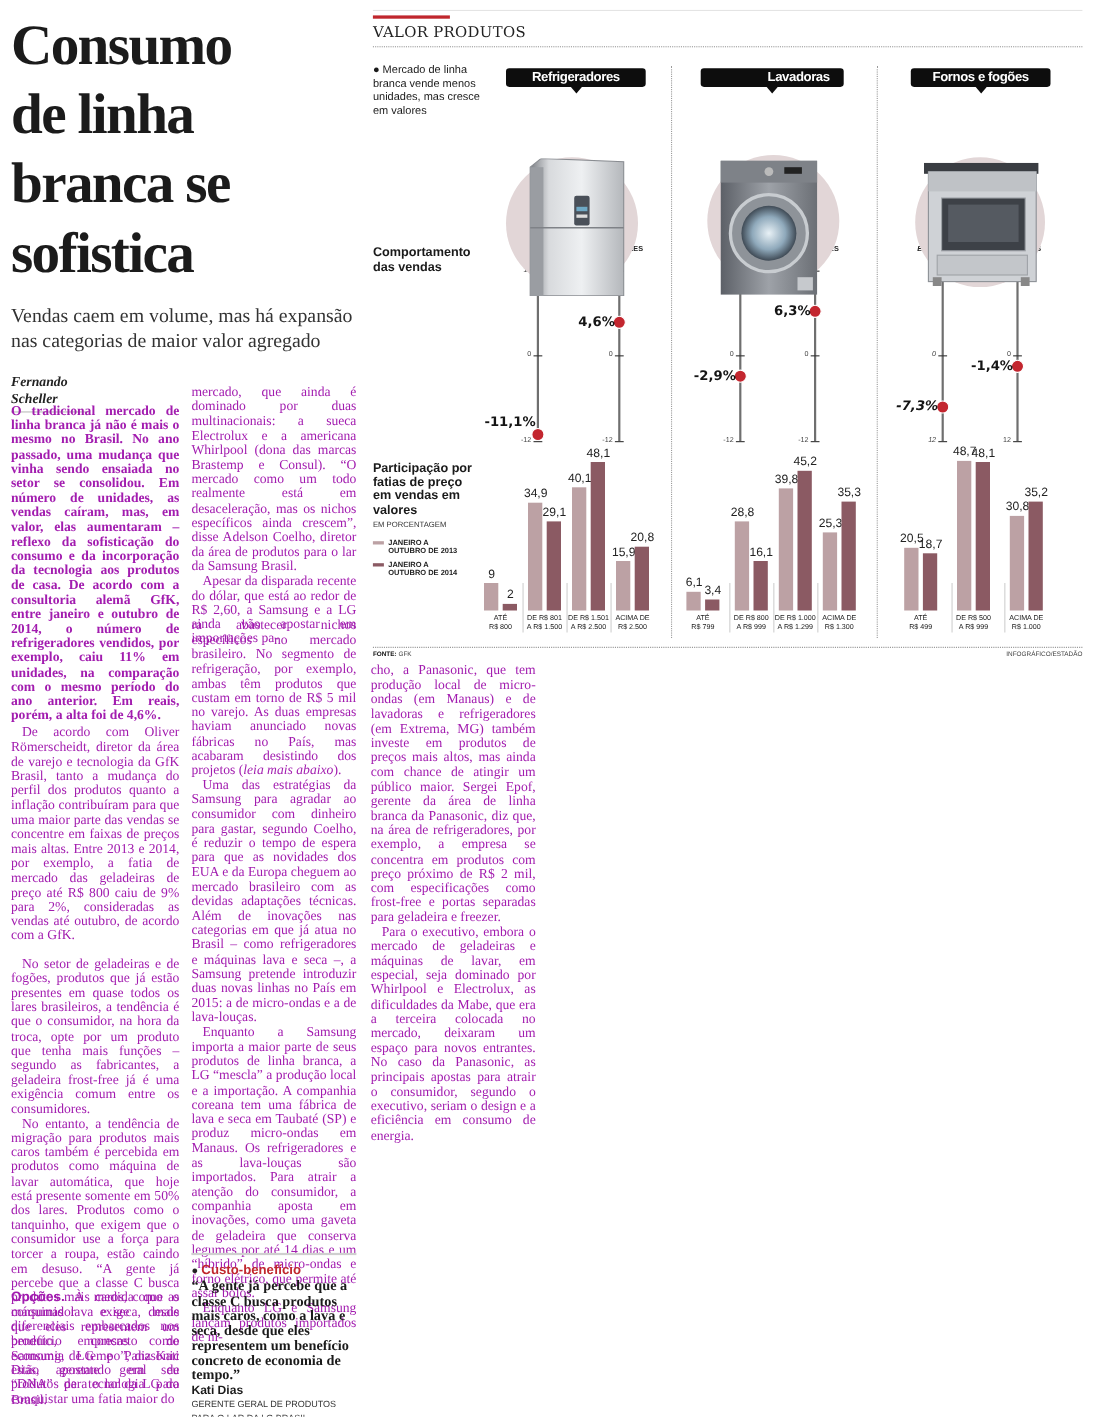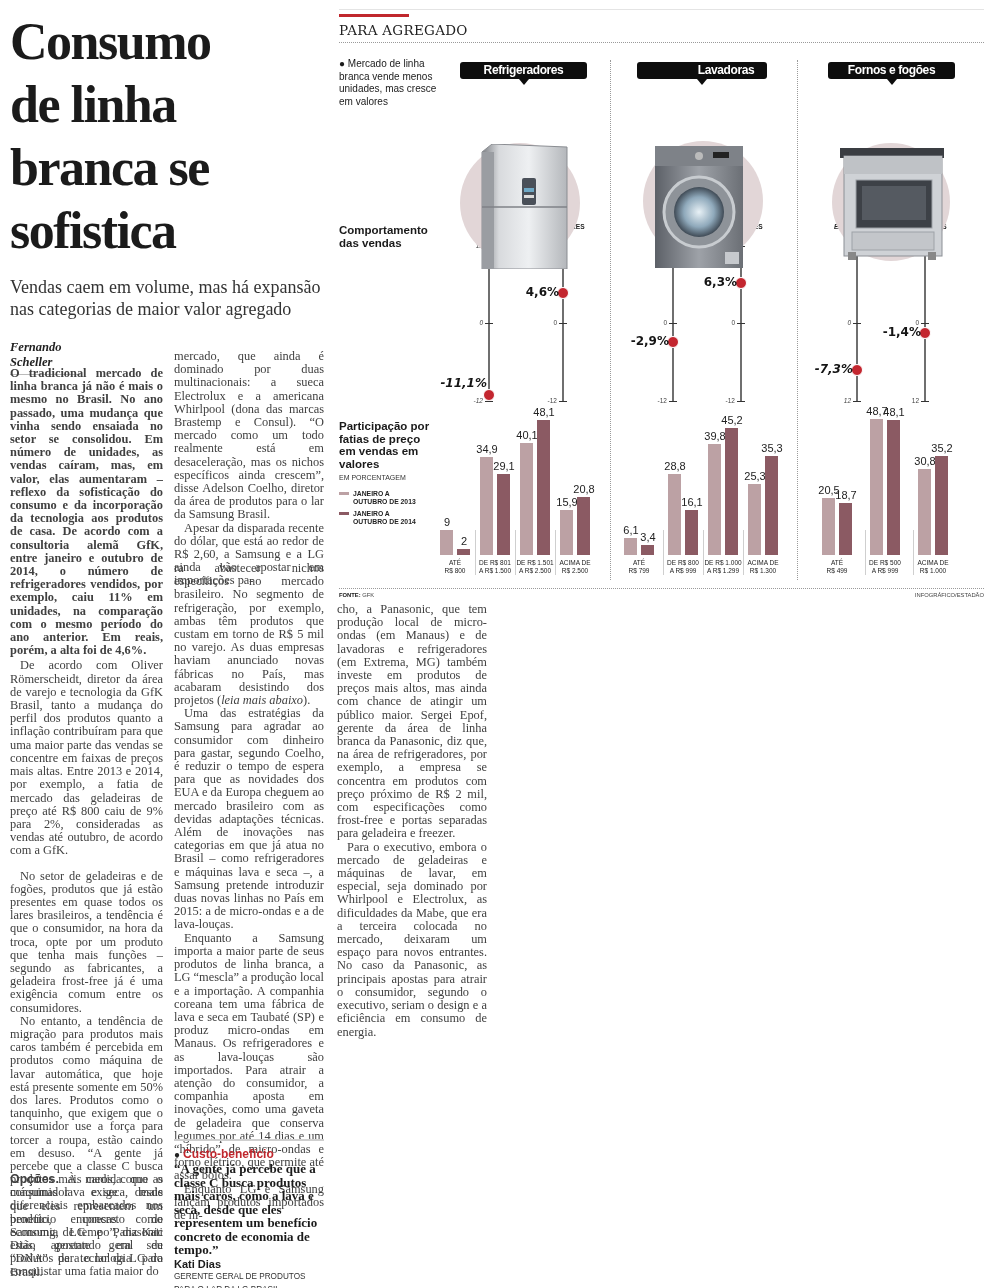--- a/index.html
+++ b/index.html
@@ -18,21 +18,21 @@
   }
   .byline {
     position: absolute; left: 10px; top: 340px; width: 70px;
     font-family: "Liberation Serif", serif; font-style: italic; font-weight: bold;
     font-size: 12.5px; color: #222; padding-bottom: 4px; border-bottom: 1px solid #bbb;
   }
 
   
   .col {
     position: absolute; font-family: "Liberation Serif", serif;
-    font-size: 12.4px; line-height: 13.2px; color: #404040; text-align: justify;
+    font-size: 12.4px; line-height: 13.2px; color: #a21caf; text-align: justify;
   }
   .col p { text-indent: 10px; }
   .col p.noindent { text-indent: 0; }
   .col p.lead { font-weight: bold; text-indent: 0; }
   .col .gap { height: 12px; }
   .col-1a { left: 10px; top: 367px; width: 153px; }
   .col-1b { left: 10px; top: 1173px; width: 153px; }
   .col-2a { left: 174px; top: 350px; width: 150px; }
   .col-2b { left: 174px; top: 562px; width: 150px; }
   .col-3 { left: 337px; top: 603px; width: 150px; }
@@ -166,21 +166,21 @@
   <div class="quote-role">GERENTE GERAL DE PRODUTOS PARA O LAR DA LG BRASIL</div>
 </div>
 
 <div class="col col-3">
   <p class="noindent">cho, a Panasonic, que tem produção local de micro-ondas (em Manaus) e de lavadoras e refrigeradores (em Extrema, MG) também investe em produtos de preços mais altos, mas ainda com chance de atingir um público maior. Sergei Epof, gerente da área de linha branca da Panasonic, diz que, na área de refrigeradores, por exemplo, a empresa se concentra em produtos com preço próximo de R$ 2 mil, com especificações como frost-free e portas separadas para geladeira e freezer.</p>
   <p>Para o executivo, embora o mercado de geladeiras e máquinas de lavar, em especial, seja dominado por Whirlpool e Electrolux, as dificuldades da Mabe, que era a terceira colocada no mercado, deixaram um espaço para novos entrantes. No caso da Panasonic, as principais apostas para atrair o consumidor, segundo o executivo, seriam o design e a eficiência em consumo de energia.</p>
 </div>
 
 <div class="info-topline"></div>
 <div class="info-redbar"></div>
-<div class="info-title">PARA AGREGADO</div>
+<div class="info-title">VALOR PRODUTOS</div>
 <div class="dotline" style="left:339px; top:42px; width:645px;"></div>
 
 <div class="info-intro"><span>● </span><span>Mercado de linha branca vende menos unidades, mas cresce em valores</span></div>
 
 <div class="sec-label" style="top:224px; width:100px;">Comportamento das vendas</div>
 <div class="sec-label" style="top:420px; width:100px;">
   <span>Participação por fatias de preço em vendas em valores</span><br>
   <span class="sec-small">EM PORCENTAGEM</span>
 </div>
 <div class="legend" style="top:490px; width:100px;">
@@ -248,21 +248,21 @@
     <rect x="6" y="8" width="98" height="100" fill="#cfd2d6" stroke="#8c9096"></rect>
     <rect x="6" y="8" width="98" height="18" fill="#bfc2c6"></rect>
     <rect x="18" y="32" width="76" height="48" fill="#3d4147" stroke="#9ea2a7"></rect>
     <rect x="24" y="38" width="64" height="34" fill="#555a61"></rect>
     <rect x="14" y="84" width="82" height="18" fill="#c3c6ca" stroke="#9ea2a7"></rect>
     <rect x="10" y="104" width="8" height="8" fill="#888"></rect>
     <rect x="90" y="104" width="8" height="8" fill="#888"></rect>
   </svg>
 </div>
 
-<div class="gauge" style="left:454px;font-style:italic;">
+<div class="gauge" style="left:454px;">
   <div class="gauge-head">EM UNIDADES</div>
   <div class="gauge-arrow"></div>
   <div class="gauge-line"></div>
   <div class="tick" style="top:23px"></div>
     <span class="tick-lab" style="top:19px">12</span>
   <div class="tick" style="top:100px"></div>
     <span class="tick-lab" style="top:96px">0</span>
   <div class="tick" style="top:178px"></div>
     <span class="tick-lab" style="top:174px">-12</span>
   <div class="gdot" style="top:166px"></div>

